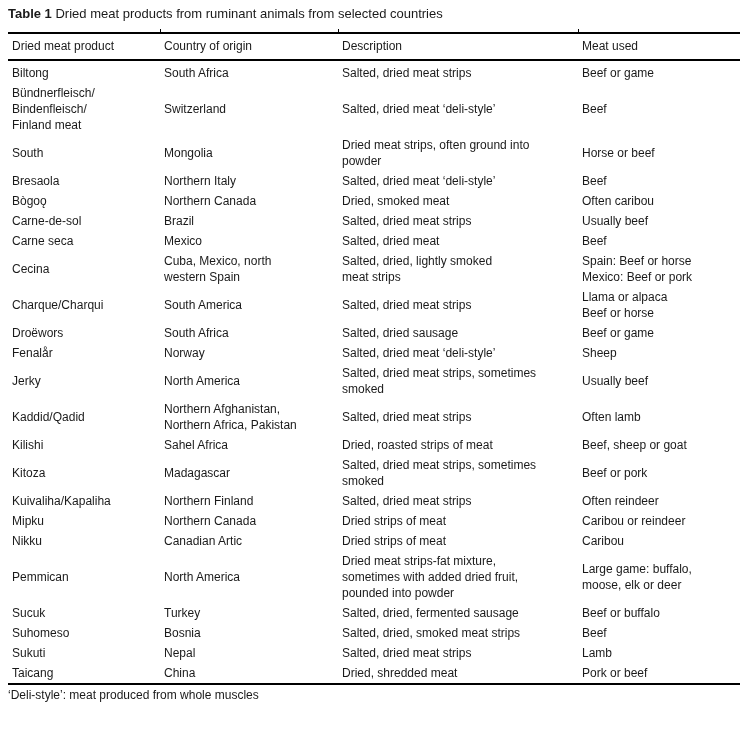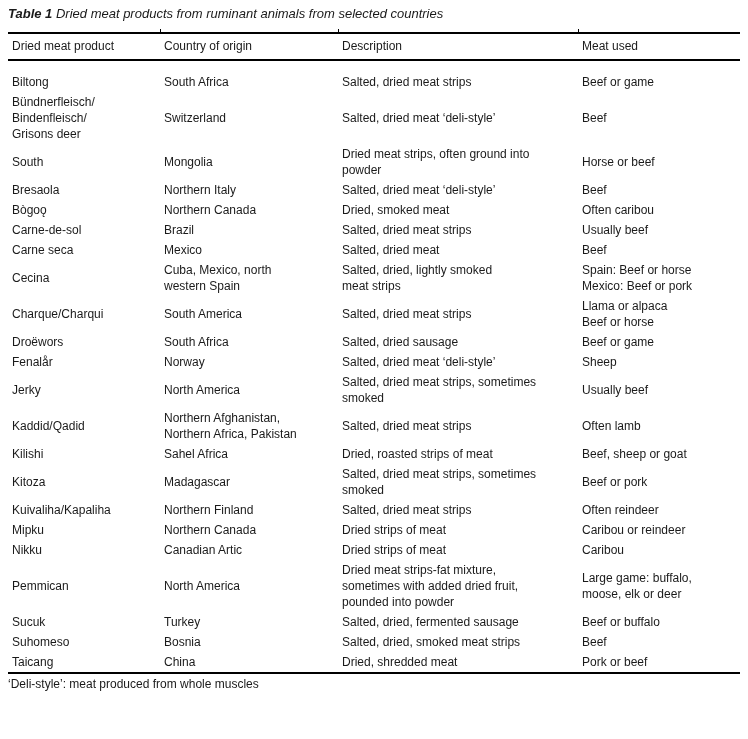--- a/index.html
+++ b/index.html
@@ -16,21 +16,20 @@
     position: relative;
     padding: 6px 8px 0 8px;
     box-sizing: border-box;
     width: 748px;
   }
   .caption {
     font-size: 13px;
     line-height: 16px;
     margin: 0 0 10px 0;
     white-space: nowrap;
-    font-style: italic;
   }
   .caption .bold { font-weight: bold; }
   .table-wrap {
     position: relative;
     width: 732px;
   }
   .tick {
     position: absolute;
     top: -3px;
     width: 1px;
@@ -61,21 +60,21 @@
     white-space: nowrap;
   }
   td {
     font-size: 12px;
     line-height: 16px;
     padding: 2px 4px;
     vertical-align: middle;
     white-space: pre-line;
     overflow: hidden;
   }
-  tbody tr:first-child td { padding-top: 13px; }
+  tbody tr:first-child td { padding-top: 4px; }
   .footnote {
     font-size: 12px;
     line-height: 15px;
     margin: 3px 0 0 0;
   }
 </style>
 </head>
 <body>
 
 <div class="page">
@@ -106,21 +105,21 @@
   <tr>
     <td>Biltong</td>
     <td>South Africa</td>
     <td>Salted, dried meat strips</td>
     <td>Beef or game</td>
   </tr>
 
   <tr>
     <td>Bündnerfleisch/
 Bindenfleisch/
-Grisons deer</td>
+Finland meat</td>
     <td>Switzerland</td>
     <td>Salted, dried meat ‘deli-style’</td>
     <td>Beef</td>
   </tr>
 
   <tr>
     <td>South</td>
     <td>Mongolia</td>
     <td>Dried meat strips, often ground into
 powder</td>
@@ -257,20 +256,26 @@
     <td>Beef or buffalo</td>
   </tr>
 
   <tr>
     <td>Suhomeso</td>
     <td>Bosnia</td>
     <td>Salted, dried, smoked meat strips</td>
     <td>Beef</td>
   </tr>
 
+  <tr>
+    <td>Sukuti</td>
+    <td>Nepal</td>
+    <td>Salted, dried meat strips</td>
+    <td>Lamb</td>
+  </tr>
 
   <tr>
     <td>Taicang</td>
     <td>China</td>
     <td>Dried, shredded meat</td>
     <td>Pork or beef</td>
   </tr>
 
 </tbody>
     </table>

